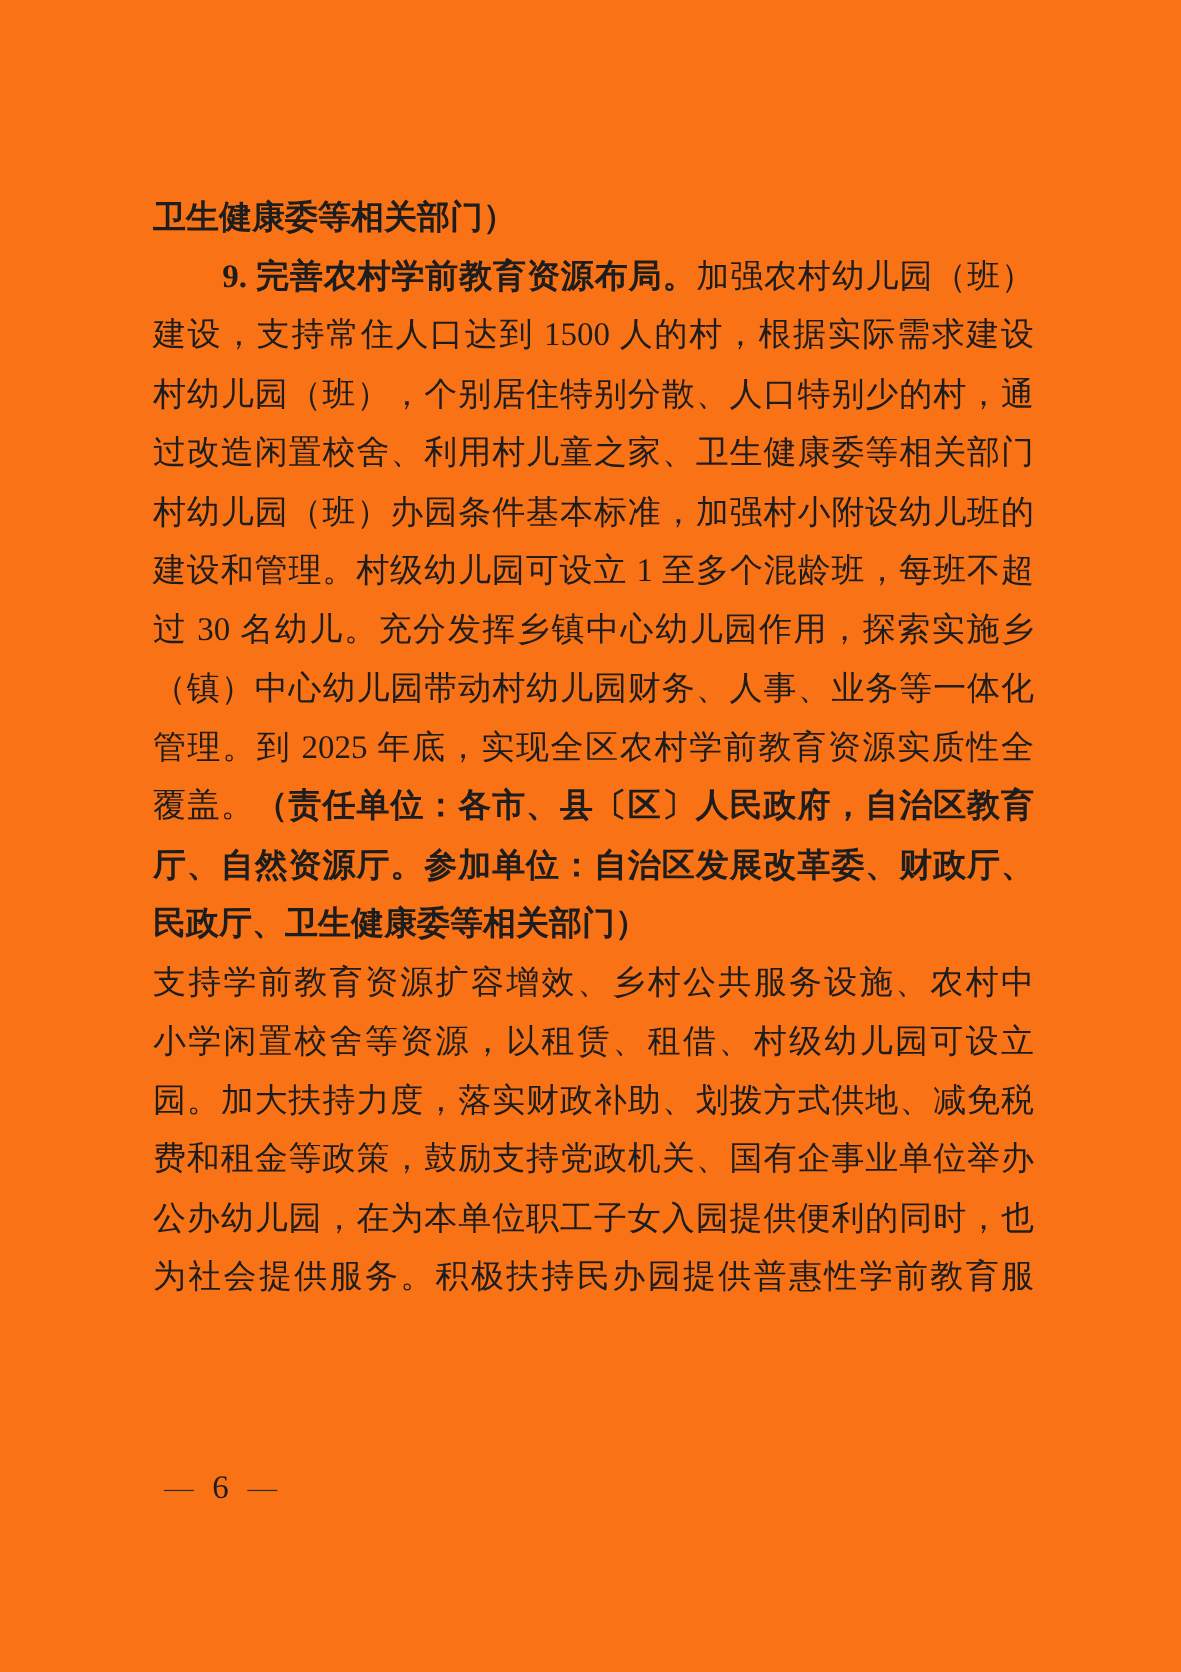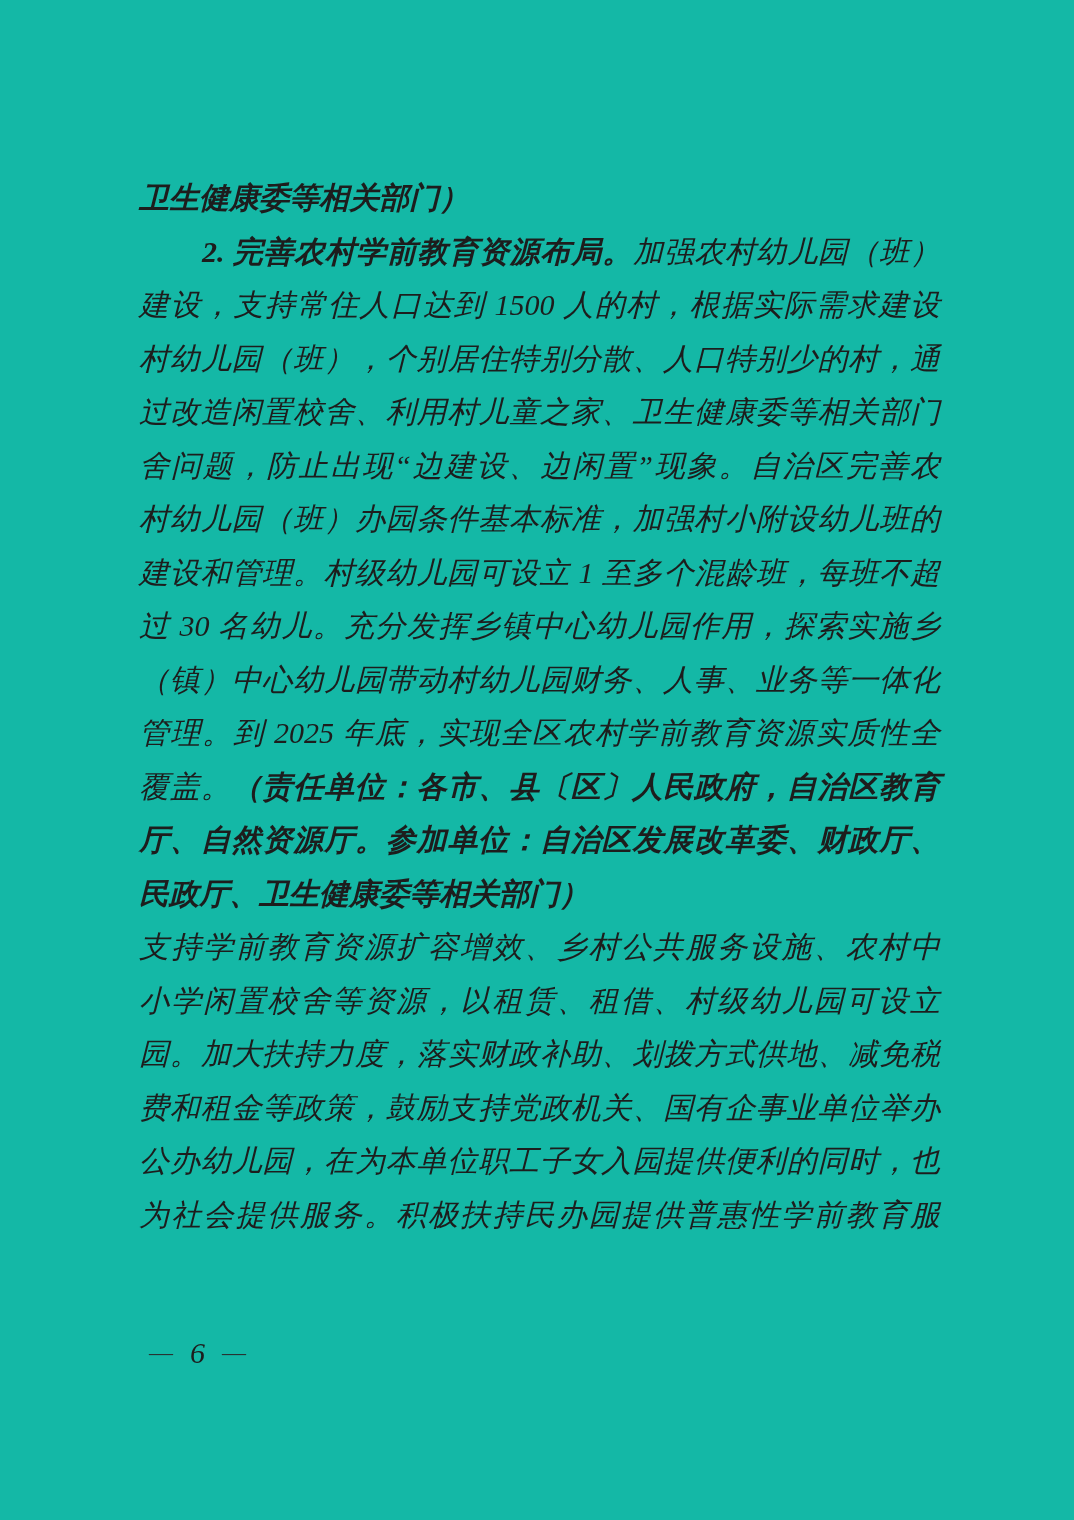--- a/index.html
+++ b/index.html
@@ -5,24 +5,23 @@
   html, body {
     margin: 0;
     padding: 0;
     background: #ffffff;
     overflow: hidden;
   }
   .page {
     position: relative;
     width: 1074px;
     height: 1520px;
-    background: #14b8a6;
+    background: #f97316;
     font-family: "Liberation Serif", "DejaVu Serif", serif;
     color: #1d1d1d;
-    font-style: italic;
   }
   .doc-body {
     position: absolute;
     left: 139px;
     top: 171px;
     width: 801px;
   }
   .line {
     height: 53.5px;
     line-height: 53.5px;
@@ -62,25 +61,24 @@
     color: #1d1d1d;
   }
 </style>
 </head>
 <body>
 
 <div class="page">
 
   <div class="doc-body">
       <div class="line partial"><span class="seg-kai">卫生健康委等相关部门）</span></div>
-      <div class="line indent"><span class="seg-kai">2. 完善农村学前教育资源布局。</span><span class="seg-body">加强农村幼儿园（班）</span></div>
+      <div class="line indent"><span class="seg-kai">9. 完善农村学前教育资源布局。</span><span class="seg-body">加强农村幼儿园（班）</span></div>
       <div class="line"><span class="seg-body">建设，支持常住人口达到 1500 人的村，根据实际需求建设</span></div>
       <div class="line"><span class="seg-body">村幼儿园（班），个别居住特别分散、人口特别少的村，通</span></div>
       <div class="line"><span class="seg-body">过改造闲置校舍、利用村儿童之家、卫生健康委等相关部门</span></div>
-      <div class="line"><span class="seg-body">舍问题，防止出现“边建设、边闲置”现象。自治区完善农</span></div>
       <div class="line"><span class="seg-body">村幼儿园（班）办园条件基本标准，加强村小附设幼儿班的</span></div>
       <div class="line"><span class="seg-body">建设和管理。村级幼儿园可设立 1 至多个混龄班，每班不超</span></div>
       <div class="line"><span class="seg-body">过 30 名幼儿。充分发挥乡镇中心幼儿园作用，探索实施乡</span></div>
       <div class="line"><span class="seg-body">（镇）中心幼儿园带动村幼儿园财务、人事、业务等一体化</span></div>
       <div class="line"><span class="seg-body">管理。到 2025 年底，实现全区农村学前教育资源实质性全</span></div>
       <div class="line"><span class="seg-body">覆盖。</span><span class="seg-kai">（责任单位：各市、县〔区〕人民政府，自治区教育</span></div>
       <div class="line"><span class="seg-kai">厅、自然资源厅。参加单位：自治区发展改革委、财政厅、</span></div>
       <div class="line partial"><span class="seg-kai">民政厅、卫生健康委等相关部门）</span></div>
       <div class="line"><span class="seg-body">支持学前教育资源扩容增效、乡村公共服务设施、农村中</span></div>
       <div class="line"><span class="seg-body">小学闲置校舍等资源，以租赁、租借、村级幼儿园可设立</span></div>

